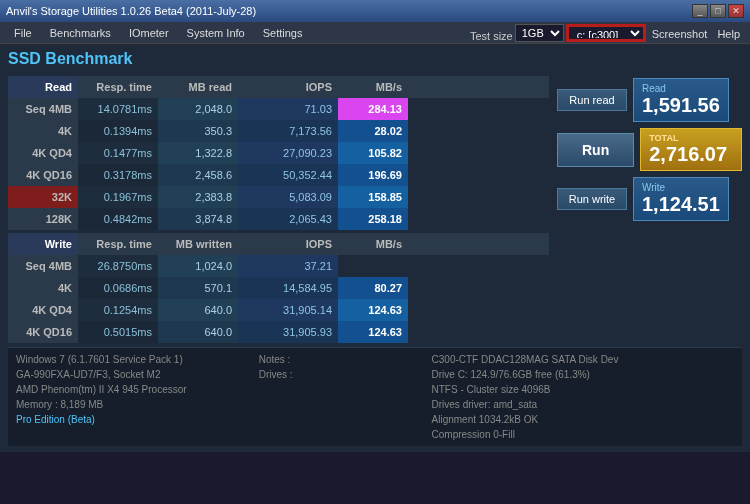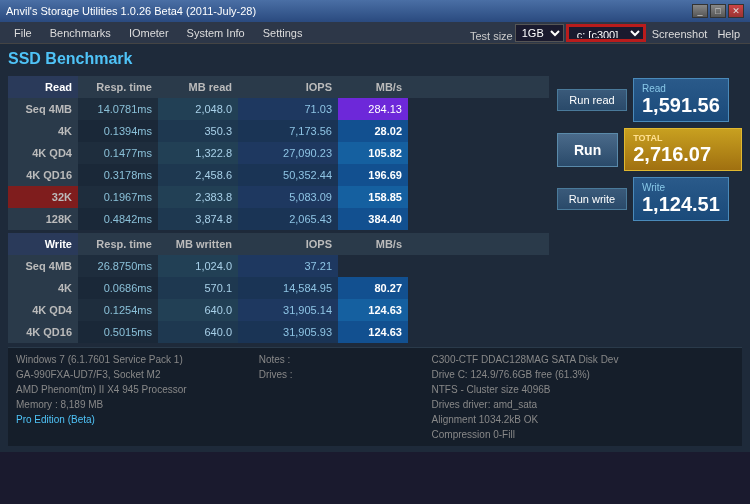--- a/index.html
+++ b/index.html
@@ -218,21 +218,21 @@
 
     .run-btn-container {
       display: flex;
       align-items: center;
       gap: 6px;
     }
     .run-btn {
       background: linear-gradient(to bottom, #4a6a8a, #2a4a6a);
       border: 1px solid #5a8aaa;
       color: white;
-      padding: 8px 16px;
+      padding: 8px 24px;
       cursor: pointer;
       font-size: 14px;
       font-weight: bold;
       text-align: center;
     }
 
     .total-box {
       background: linear-gradient(to bottom, #c8a020, #a07010);
       border: 1px solid #e0b830;
       padding: 4px 8px;
@@ -367,21 +367,21 @@
         <div class="cell header">IOPS</div>
         <div class="cell header">MB/s</div>
       </div>
 
       <div id="read-rows-container">
           <div class="table-row">
     <div class="cell label" style="background:#2a3a4a;color:#bbb;">Seq 4MB</div>
     <div class="cell resp-time" style="background:#1e2d3d;color:#8ac0d8;">14.0781ms</div>
     <div class="cell mb-val" style="background:#224055;color:#a8d0e8;">2,048.0</div>
     <div class="cell iops-val" style="background:#1e3860;color:#8ec4e4;">71.03</div>
-    <div class="cell mbs-val" style="background:#6d28d9;color:white;font-weight:normal;">284.13</div>
+    <div class="cell mbs-val" style="background:#d946ef;color:white;font-weight:bold;">284.13</div>
   </div>
           <div class="table-row">
     <div class="cell label" style="background:#2a3a4a;color:#bbb;">4K</div>
     <div class="cell resp-time" style="background:#1a2838;color:#8ac0d8;">0.1394ms</div>
     <div class="cell mb-val" style="background:#1e3850;color:#a8d0e8;">350.3</div>
     <div class="cell iops-val" style="background:#1a3455;color:#8ec4e4;">7,173.56</div>
     <div class="cell mbs-val" style="background:#125090;color:white;font-weight:bold;">28.02</div>
   </div>
           <div class="table-row">
     <div class="cell label" style="background:#2a3a4a;color:#bbb;">4K QD4</div>
@@ -402,21 +402,21 @@
     <div class="cell resp-time" style="background:#1e2d3d;color:#8ac0d8;">0.1967ms</div>
     <div class="cell mb-val" style="background:#224055;color:#a8d0e8;">2,383.8</div>
     <div class="cell iops-val" style="background:#1e3860;color:#8ec4e4;">5,083.09</div>
     <div class="cell mbs-val" style="background:#1560a0;color:white;font-weight:bold;">158.85</div>
   </div>
           <div class="table-row">
     <div class="cell label" style="background:#2a3a4a;color:#bbb;">128K</div>
     <div class="cell resp-time" style="background:#1a2838;color:#8ac0d8;">0.4842ms</div>
     <div class="cell mb-val" style="background:#1e3850;color:#a8d0e8;">3,874.8</div>
     <div class="cell iops-val" style="background:#1a3455;color:#8ec4e4;">2,065.43</div>
-    <div class="cell mbs-val" style="background:#125090;color:white;font-weight:bold;">384.40</div>
+    <div class="cell mbs-val" style="background:#125090;color:white;font-weight:bold;">258.18</div>
   </div>
         </div>
 
       <div class="divider-row"></div>
 
       <div class="table-row header-row">
         <div class="cell write-label">Write</div>
         <div class="cell header">Resp. time</div>
         <div class="cell header">MB written</div>
         <div class="cell header">IOPS</div>

